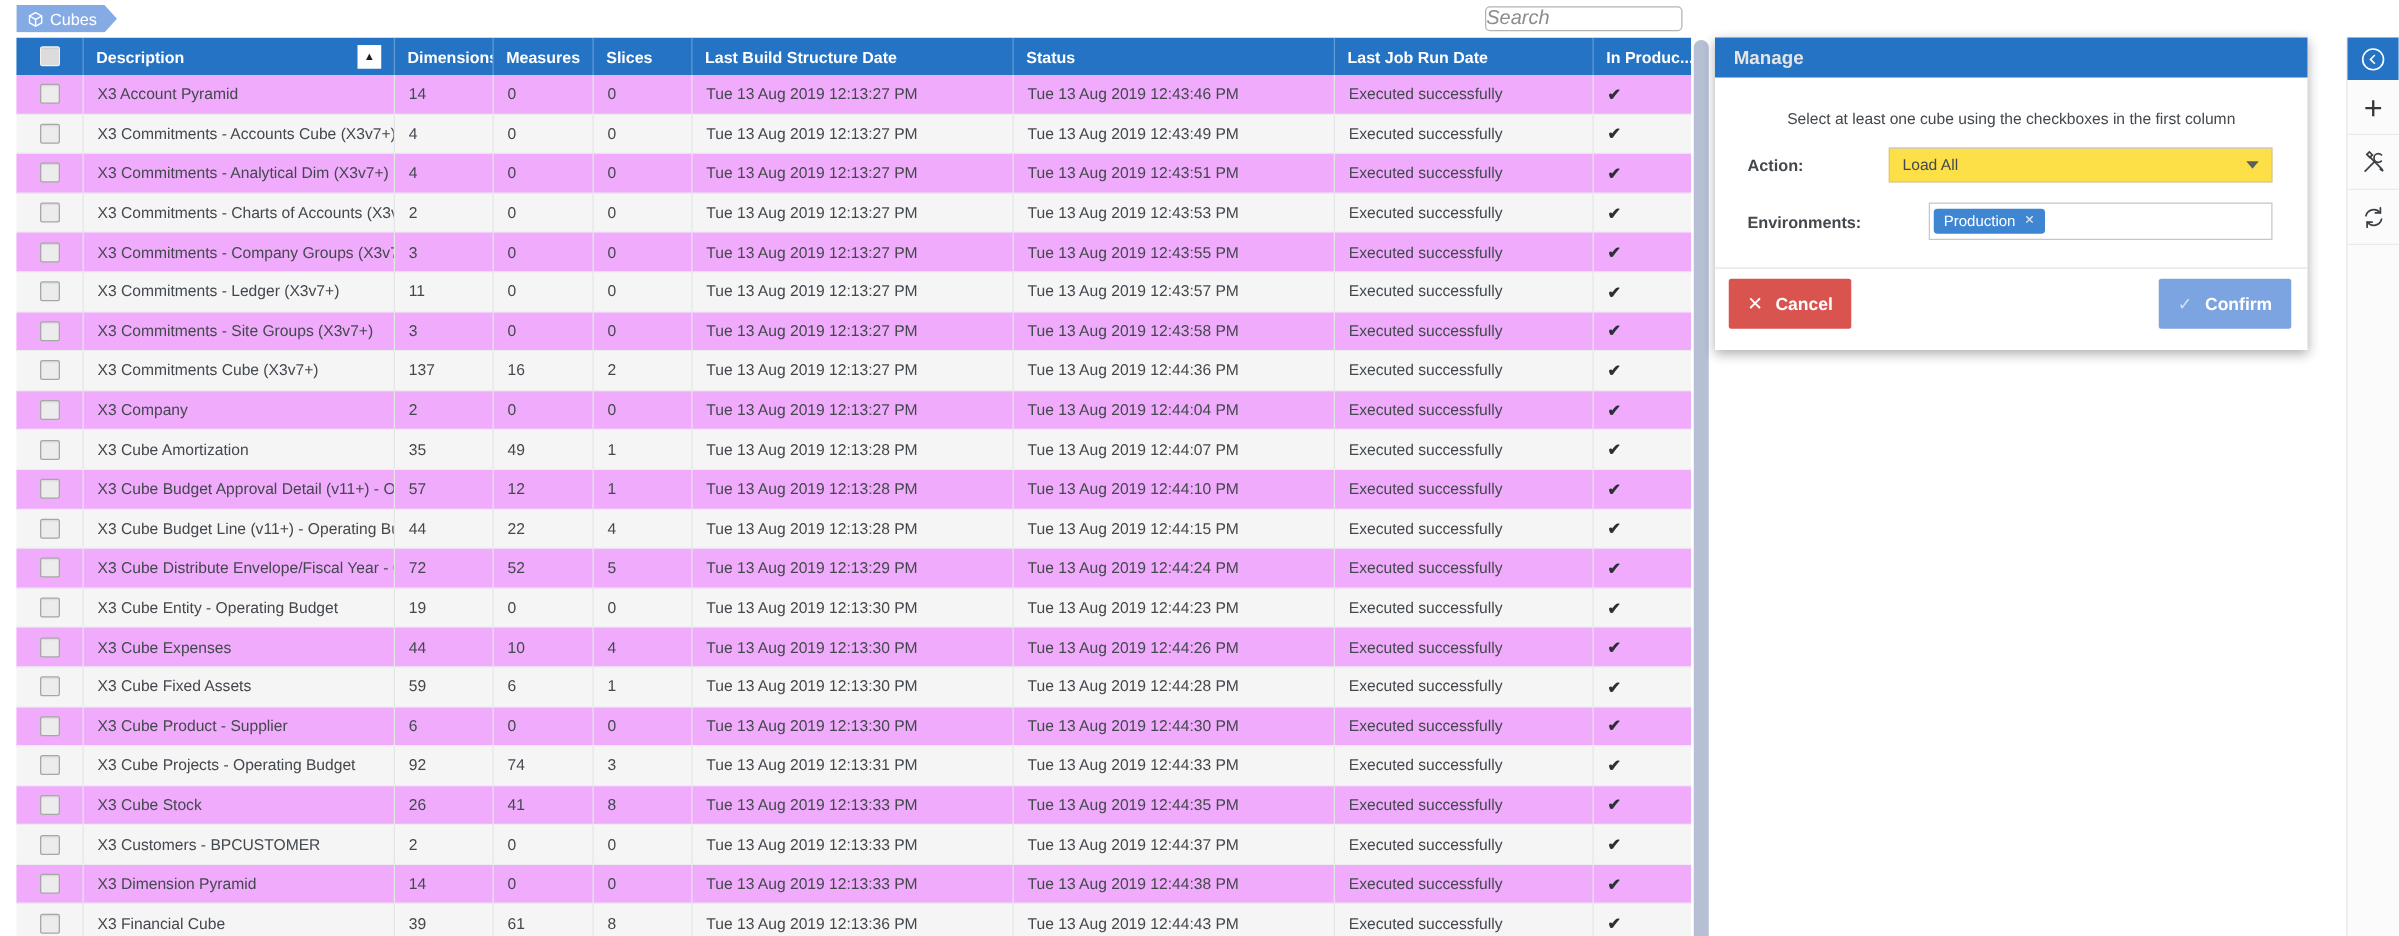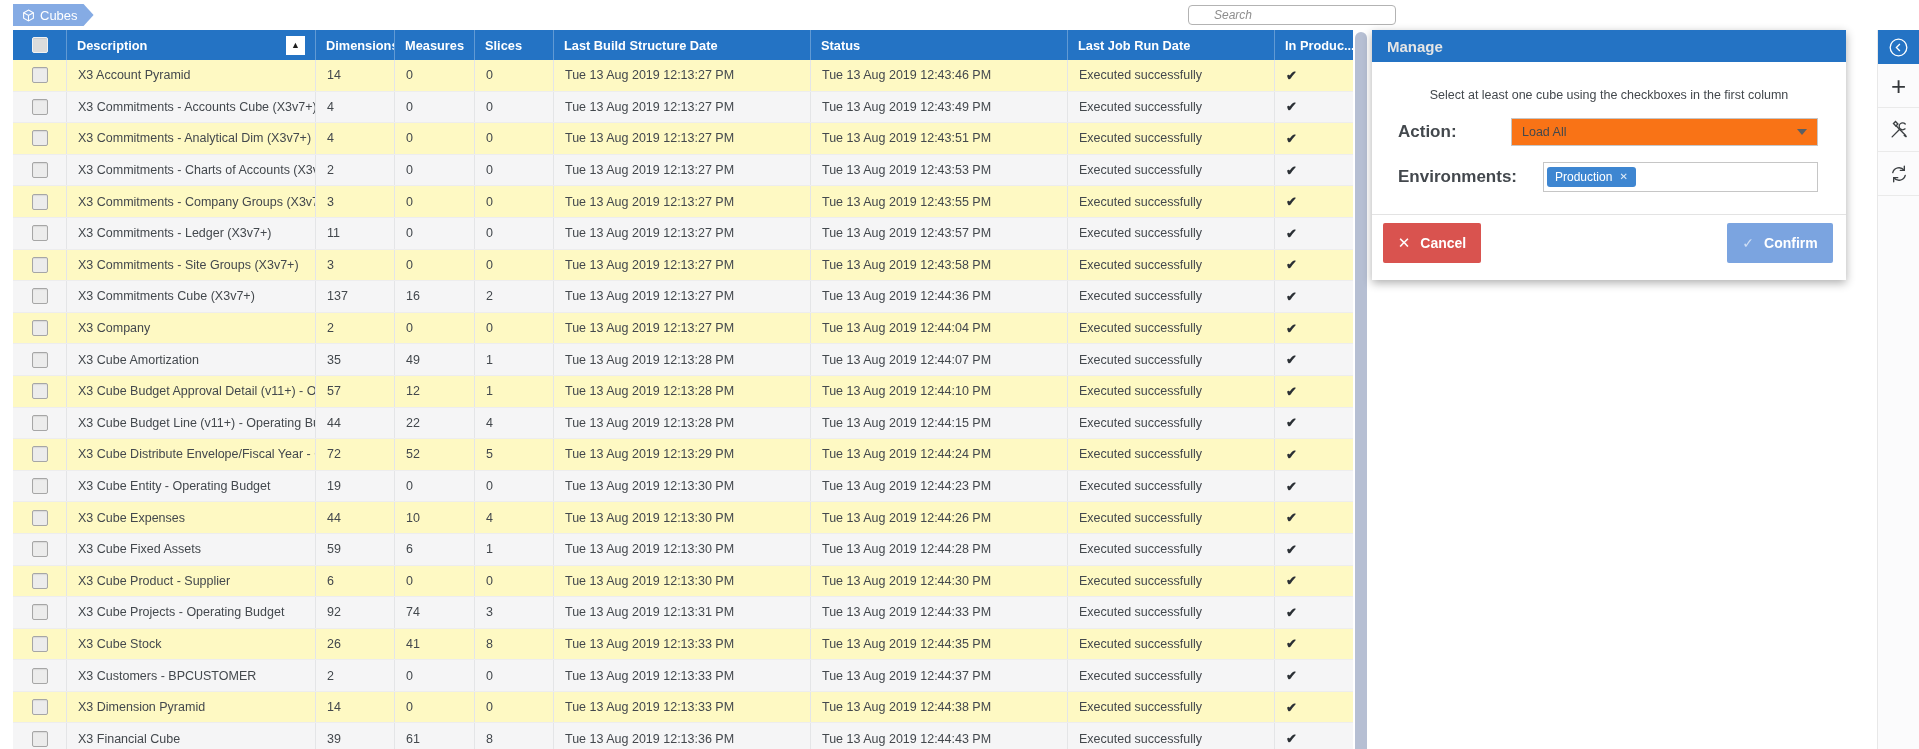--- a/index.html
+++ b/index.html
@@ -9,49 +9,49 @@
   }
   
   .topbar{position:absolute;left:0;top:0;width:100%;height:30px;background:#fff;}
   .cubes-tab{
     position:absolute;left:13px;top:4px;height:22px;display:flex;align-items:center;gap:5px;
     padding:0 16px 0 9px;background:var(--tab_blue,#85abe4);color:#fff;font-size:13px;
     clip-path:polygon(0 0,calc(100% - 10px) 0,100% 50%,calc(100% - 10px) 100%,0 100%);
   }
   .search-input{
     position:absolute;left:1188px;top:5px;width:156px;height:18px;border:1px solid #b3b3b3;
-    border-radius:4px;font-family:"Liberation Sans",sans-serif;font-style:italic;font-size:12px;
-    color:#b91c1c;padding:0 25px;outline:none;background:#fff;
+    border-radius:4px;font-family:"Liberation Sans",sans-serif;font-style:italic;font-size:16px;
+    color:#b91c1c;padding:0 0;outline:none;background:#fff;
   }
   .search-input::placeholder{color:#8d8d8d;font-style:italic;}
   
   .table{position:absolute;left:13px;top:30px;width:1340px;height:719px;overflow:hidden;font-size:12.5px;}
   .grid-row{display:grid;grid-template-columns:54px 249px 79px 80px 79px 257px 257px 207px 78px;}
   .thead{height:30px;background:var(--header_blue,#2473c4);color:#fff;font-weight:bold;font-size:12.8px;}
   .th{display:flex;align-items:center;padding:0 10px;border-right:1px solid rgba(255,255,255,.28);overflow:hidden;white-space:nowrap;gap:44px;}
   .th:last-child{border-right:none;}
   .th-check{justify-content:center;padding:0;}
   .sort-box{margin-left:auto;width:19px;height:19px;background:#fff;display:flex;align-items:center;justify-content:center;color:#1c1c1c;font-size:9px;flex:none;}
-  .row{height:30.6px;background:#fef9c3;border-bottom:1px solid #ededee;}
+  .row{height:30.6px;background:#f0abfc;border-bottom:1px solid #ededee;}
   .row:nth-child(even){background:var(--row_alt,#f5f5f6);}
   .td{display:flex;align-items:center;padding:0 11px;border-right:1px solid #e4e5e7;overflow:hidden;white-space:nowrap;color:#43484d;}
   .td:last-child{border-right:none;}
   .td-check{justify-content:center;padding:0;}
   .td-inprod{font-size:13px;color:#2b3035;font-weight:bold;}
   .cb{width:14px;height:14px;background:#ececec;border:1px solid #a6a6a6;border-radius:2px;box-shadow:inset 0 1px 1px rgba(0,0,0,.08);}
   .cb-header{background:#dcdcdc;border:1px solid #f2f2f2;}
   
   .vscroll{position:absolute;left:1355px;top:32px;width:12px;height:717px;background:var(--scrollbar,#b6bfd3);border-radius:6px 6px 0 0;}
   
   .panel{position:absolute;left:1372px;top:30px;width:474px;height:250px;background:#fff;box-shadow:0 3px 9px rgba(0,0,0,.32);}
   .panel-header{height:32px;background:var(--header_blue,#2473c4);color:#e5e5e5;font-weight:bold;font-size:15px;display:flex;align-items:center;padding:0 15px;}
   .panel-instruction{text-align:center;font-size:12.5px;color:#43484d;margin:26px 12px 0;}
   .form-row{display:flex;align-items:center;padding:0 28px 0 26px;margin-top:16px;}
-  .form-label{width:113px;font-weight:bold;font-size:17px;flex:none;}
-  .select{flex:1;height:26px;border:1px solid #c6c6c6;display:flex;align-items:center;padding:0 10px;font-size:12.5px;background:#f97316;}
+  .form-label{width:113px;font-weight:bold;font-size:13px;flex:none;}
+  .select{flex:1;height:26px;border:1px solid #c6c6c6;display:flex;align-items:center;padding:0 10px;font-size:12.5px;background:#fde047;}
   .caret{margin-left:auto;width:0;height:0;border-left:5px solid transparent;border-right:5px solid transparent;border-top:6px solid #5a5f64;}
   .tag-box{flex:1;height:28px;border:1px solid #c6c6c6;display:flex;align-items:center;padding:0 3px;gap:4px;background:#fff;margin-left:32px;}
   .chip{background:var(--chip_blue,#3e86d1);color:#fff;font-size:12px;padding:4px 8px;border-radius:3px;display:flex;align-items:center;gap:7px;line-height:1;}
   .chip-x{font-size:10px;color:rgba(255,255,255,.85);cursor:pointer;}
   .panel-divider{height:1px;background:#e3e3e3;margin:22px 0 0;}
   .panel-buttons{display:flex;justify-content:space-between;align-items:center;padding:8px 13px 0 11px;}
   .btn{height:40px;display:flex;align-items:center;justify-content:center;gap:10px;color:#fff;font-weight:bold;font-size:14px;border:none;border-radius:2px;cursor:pointer;font-family:"Liberation Sans",sans-serif;}
   .btn-cancel{background:var(--cancel_red,#d9534f);width:98px;}
   .btn-confirm{background:var(--confirm_blue,#7ba4e0);width:106px;}
   .btn-cancel .btn-icon{font-size:15px;font-weight:normal;}

